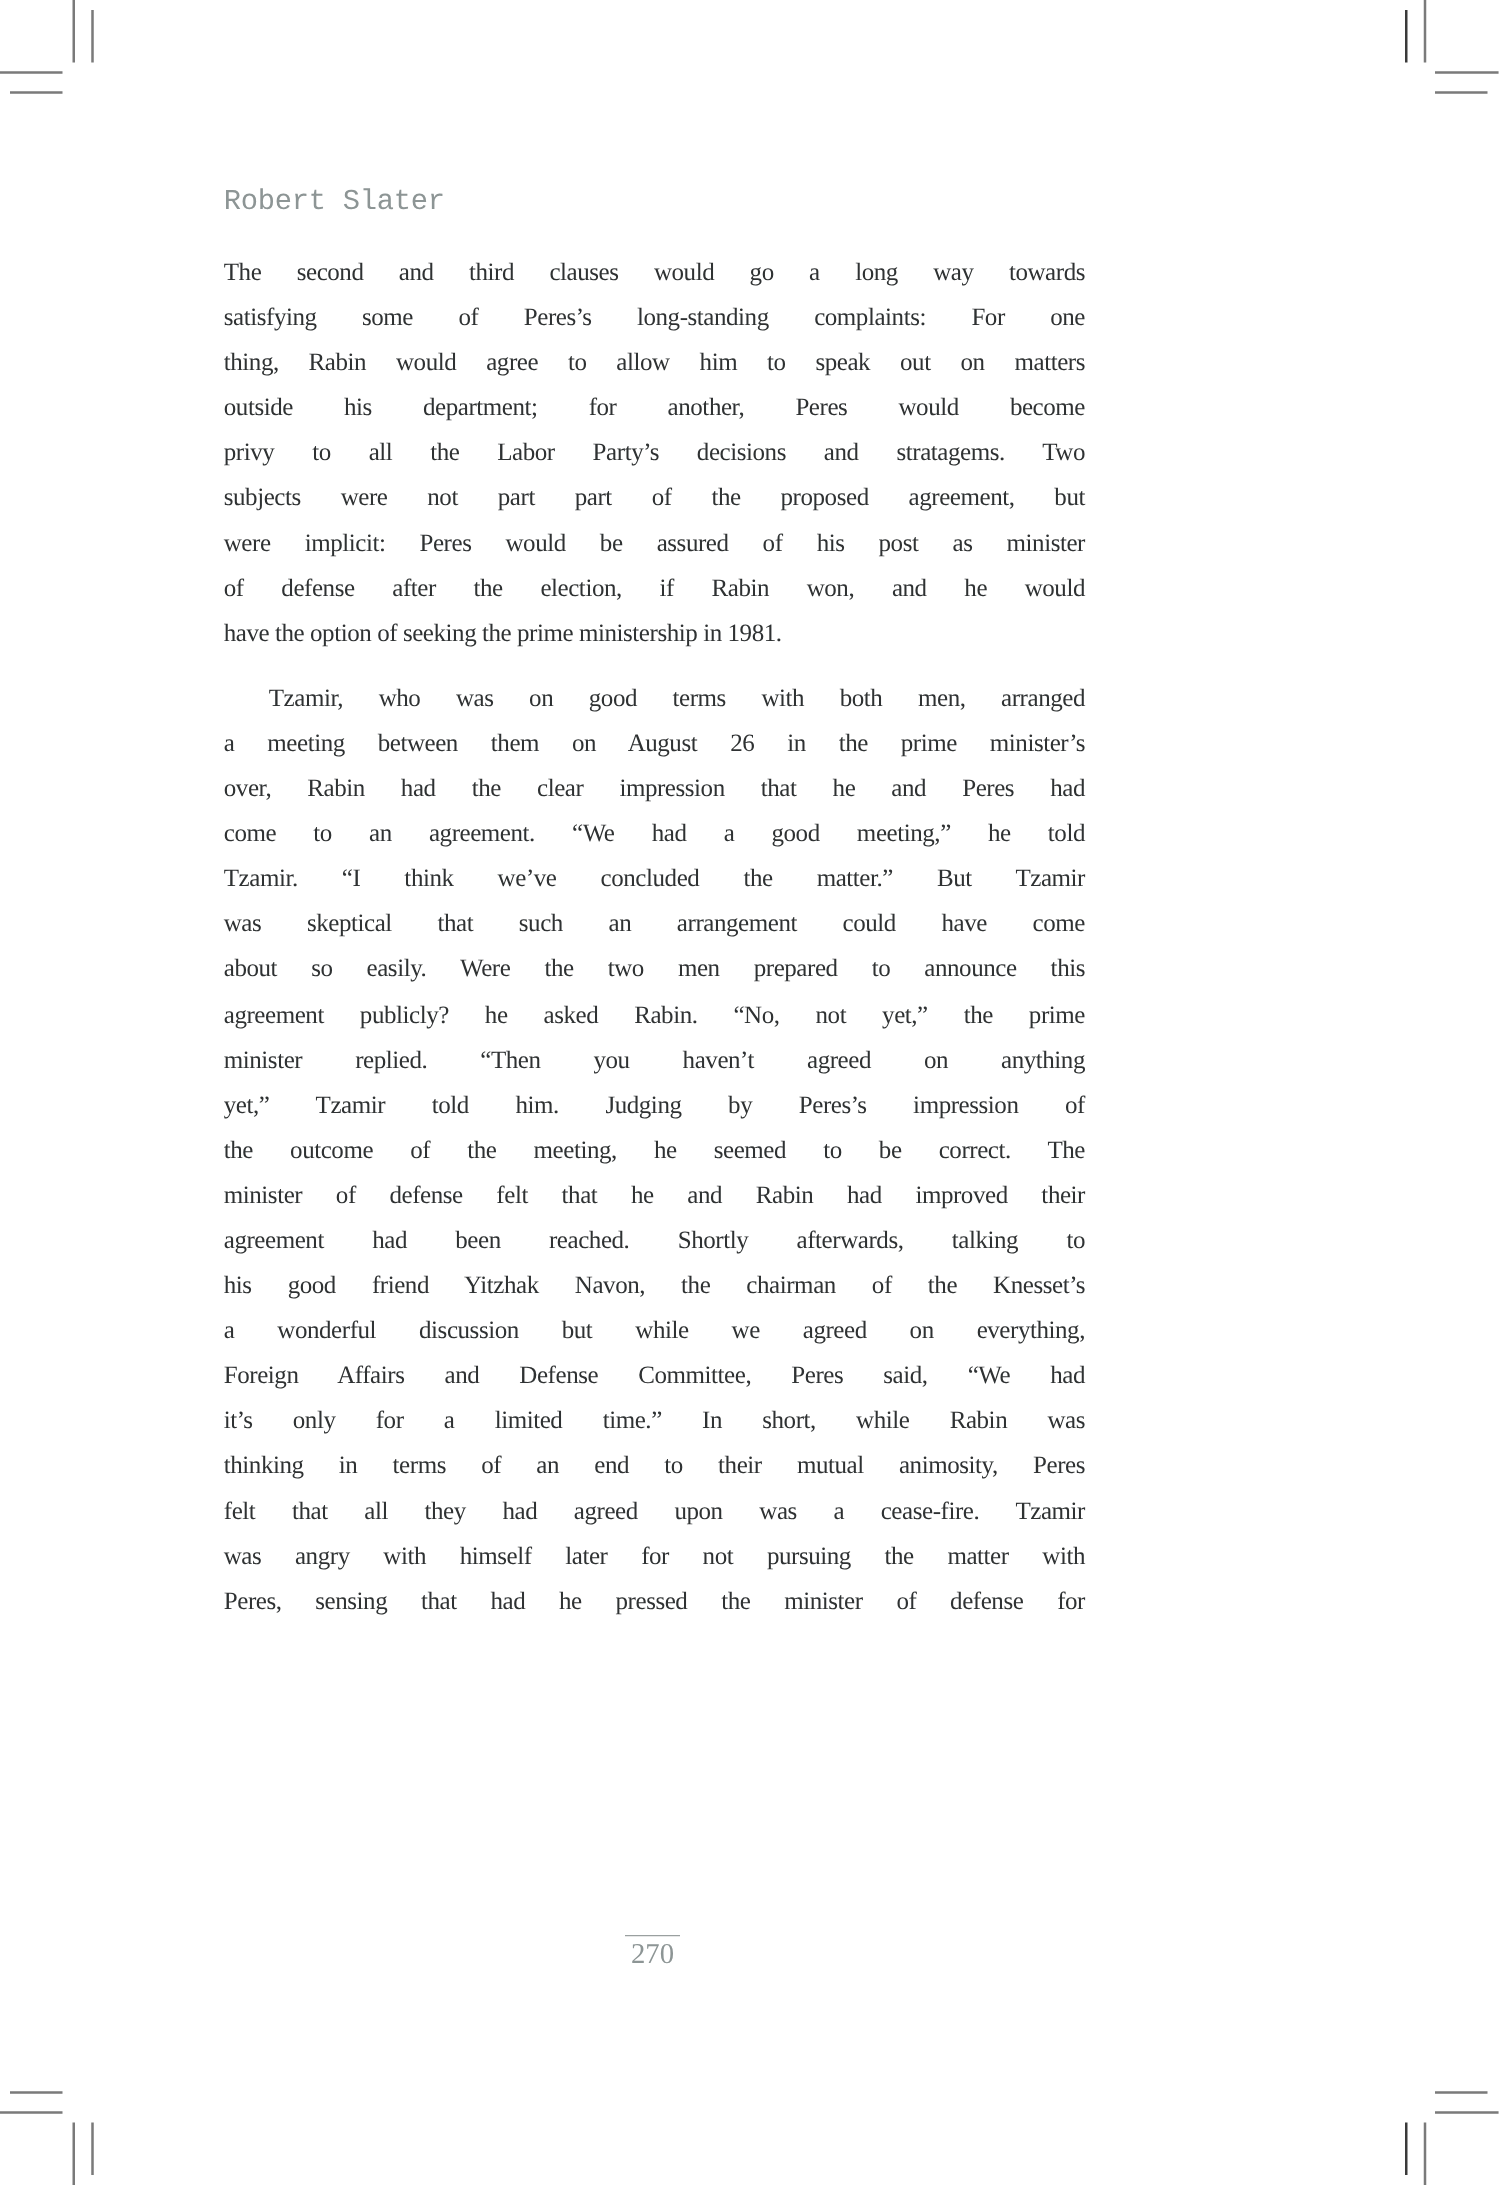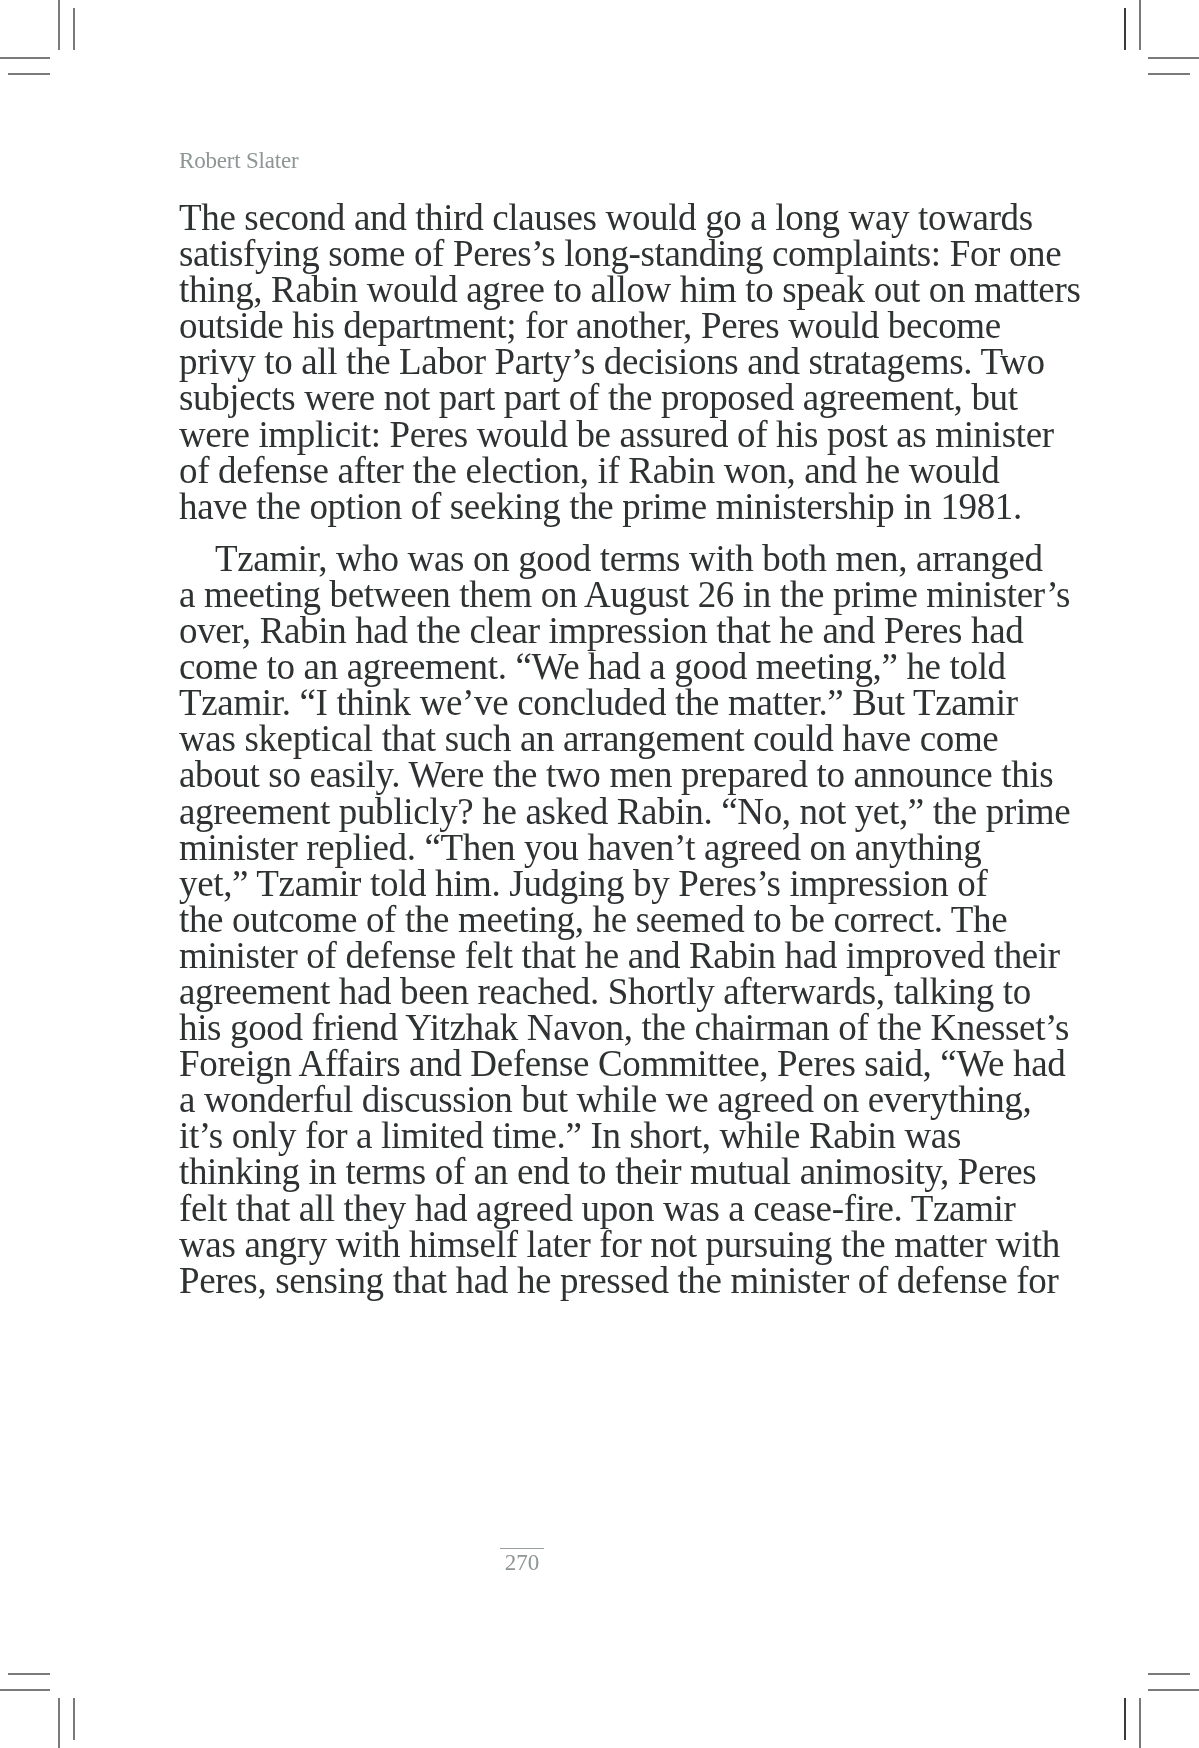--- a/index.html
+++ b/index.html
@@ -18,32 +18,32 @@
       background: #7a7a7a;
     }
     .crop.dark { background: #3a3a3a; }
     .h { height: 2px; }
     .v { width: 2px; }
 
     .running-head {
       position: absolute;
       left: 179px;
       top: 148px;
-      font-family: Liberation Serif, serif;
+      font-family: Liberation Mono, monospace;
       font-size: 23px;
       color: #8d9595;
       letter-spacing: -0.2px;
     }
     .text-block {
       position: absolute;
       left: 179px;
       top: 200px;
       width: 689px;
       font-family: "Liberation Serif", serif;
-      font-size: 37px;
+      font-size: 20px;
       line-height: 36.1px;
       color: #2f3233;
       letter-spacing: -0.35px;
     }
     .line {
       display: block;
       white-space: nowrap;
       text-align: justify;
       text-align-last: justify;
       height: 36.1px;
@@ -114,22 +114,22 @@
       <span class="line">Tzamir. “I think we’ve concluded the matter.”  But Tzamir</span>
       <span class="line">was skeptical that such an arrangement could have come</span>
       <span class="line">about so easily. Were the two men prepared to announce this</span>
       <span class="line">agreement publicly? he asked Rabin. “No, not yet,” the prime</span>
       <span class="line">minister replied. “Then you haven’t agreed on anything</span>
       <span class="line">yet,” Tzamir told him. Judging by Peres’s impression of</span>
       <span class="line">the outcome of the meeting, he seemed to be correct. The</span>
       <span class="line">minister of defense felt that he and Rabin had improved their</span>
       <span class="line">agreement had been reached. Shortly afterwards, talking to</span>
       <span class="line">his good friend Yitzhak Navon, the chairman of the Knesset’s</span>
+      <span class="line">a wonderful discussion but while we agreed on everything,</span>
       <span class="line">Foreign Affairs and Defense Committee, Peres said, “We had</span>
-      <span class="line">a wonderful discussion but while we agreed on everything,</span>
       <span class="line">it’s only for a limited time.” In short, while Rabin was</span>
       <span class="line">thinking in terms of an end to their mutual animosity, Peres</span>
       <span class="line">felt that all they had agreed upon was a cease-fire. Tzamir</span>
       <span class="line">was angry with himself later for not pursuing the matter with</span>
       <span class="line">Peres, sensing that had he pressed the minister of defense for</span>
     </div>
   </div>
 
 <div class="folio">270</div>
 

